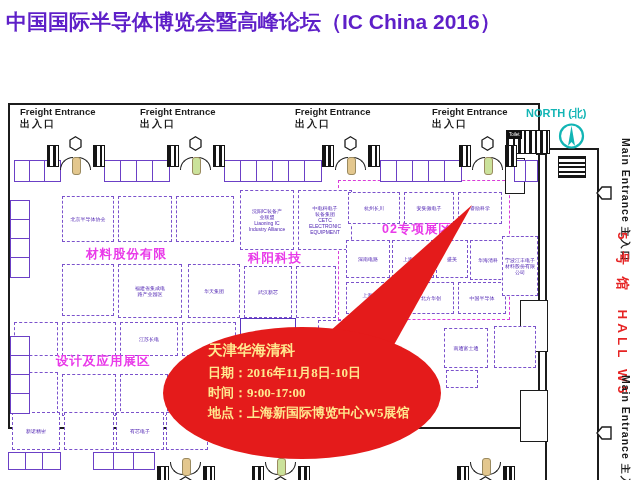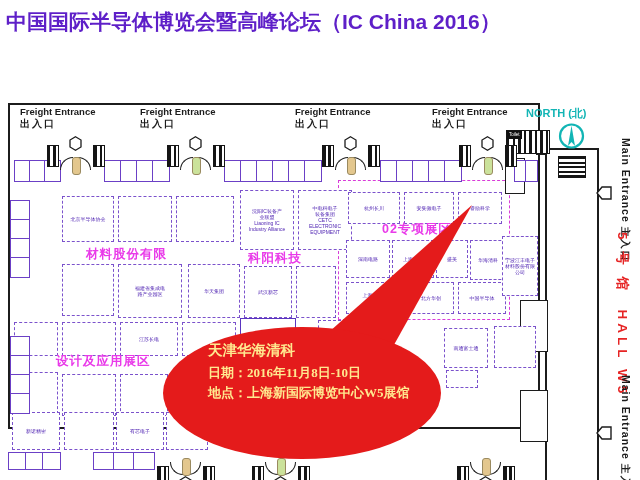--- a/index.html
+++ b/index.html
@@ -266,15 +266,16 @@
       </svg>
     </div>
 
   <svg class="arrowsvg" width="190" height="170">
     <polygon points="177,15 25,150 95,162" fill="#e41b1b"></polygon>
   </svg>
   <div class="ellipse"></div>
   <div class="callout">
     <div class="l1">天津华海清科</div>
     <div class="ln">日期：2016年11月8日-10日</div>
+    <div class="ln">时间：9:00-17:00</div>
     <div class="ln">地点：上海新国际博览中心W5展馆</div>
   </div>
 </div>
 
 </body></html>

